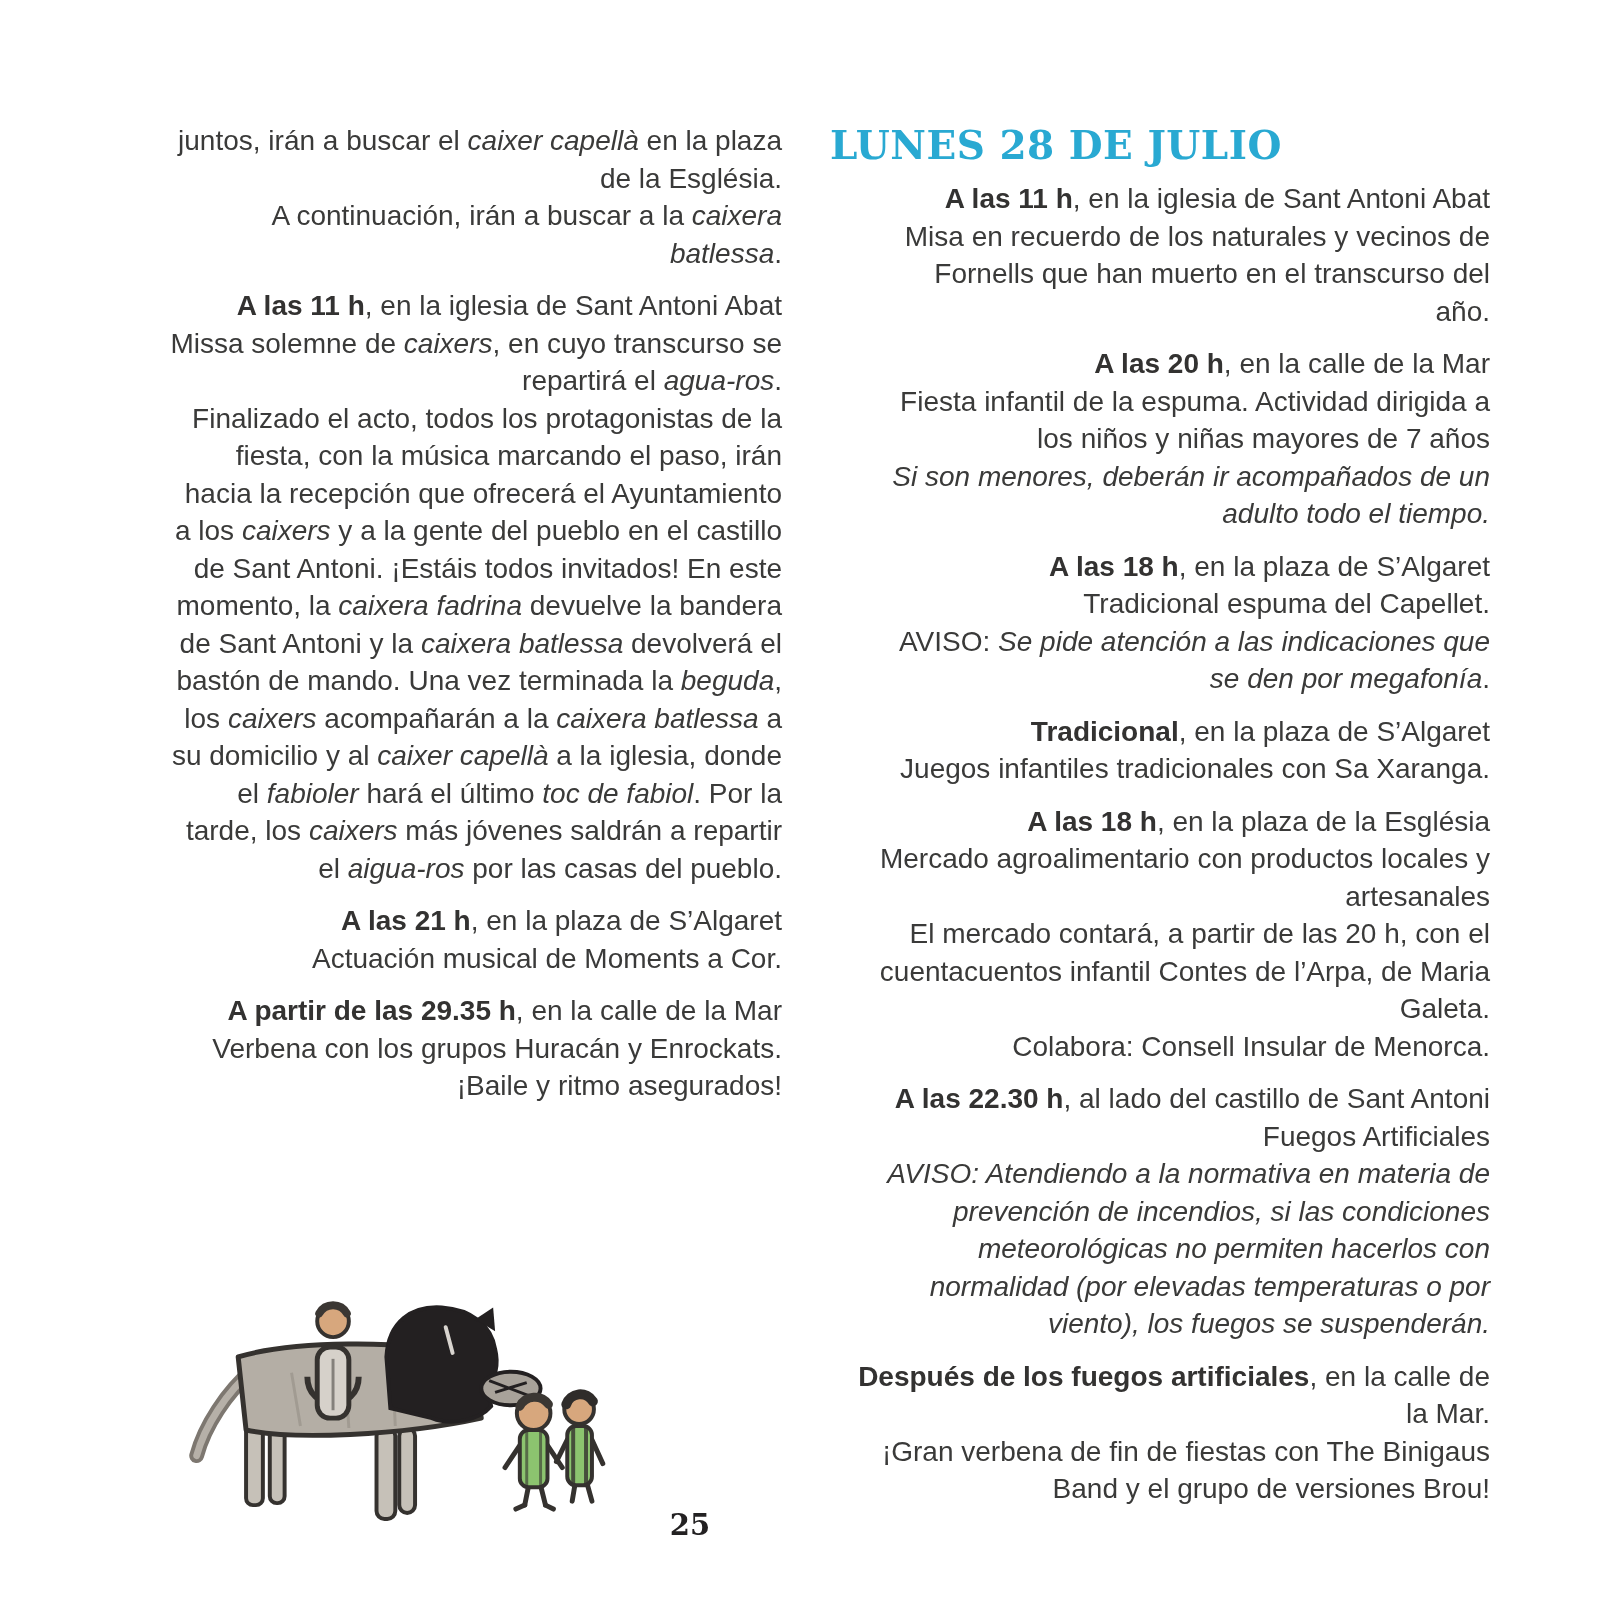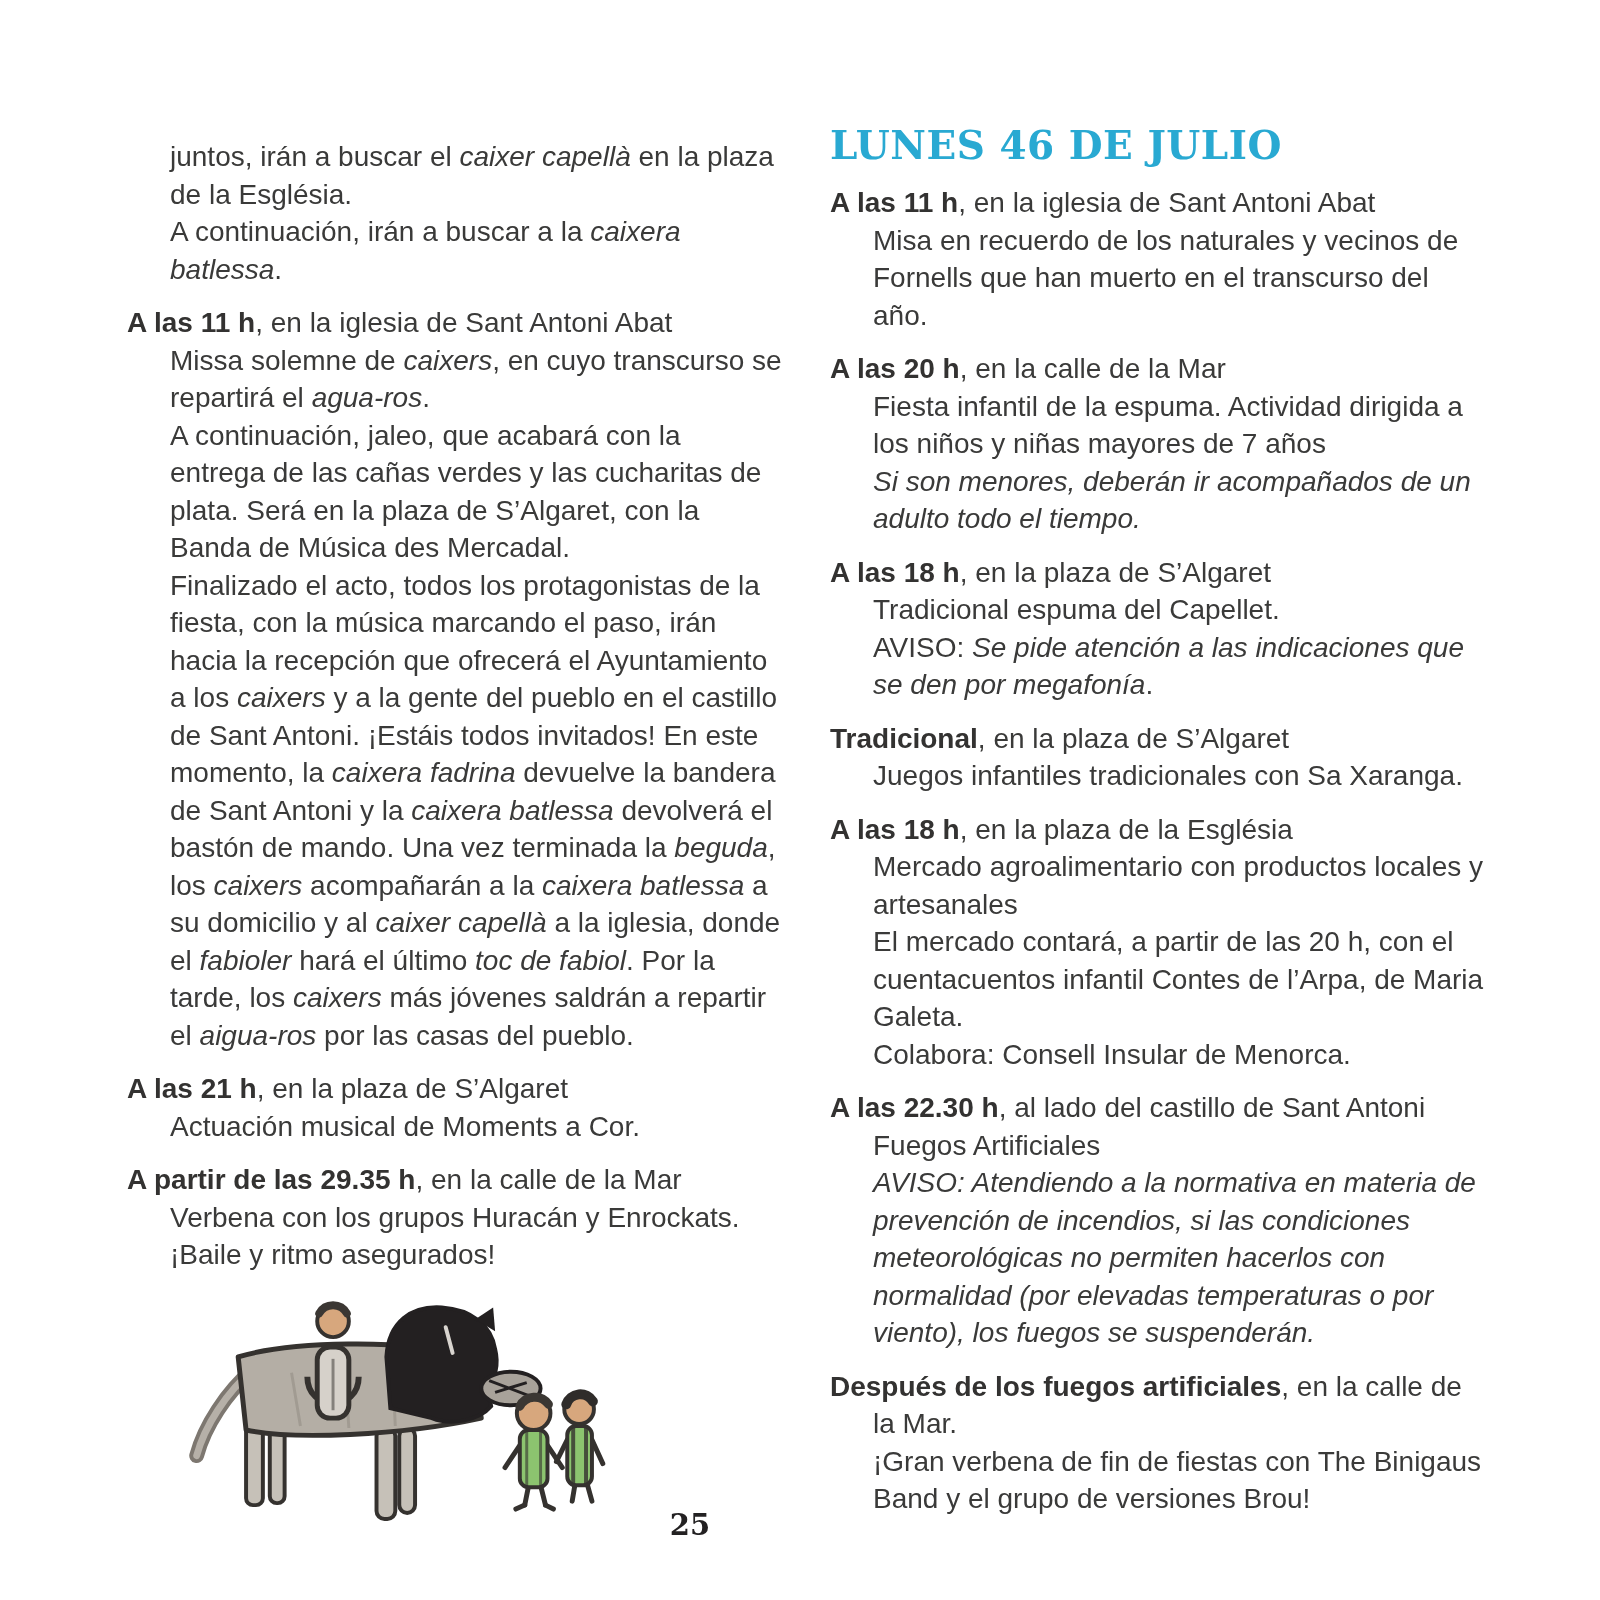--- a/index.html
+++ b/index.html
@@ -16,21 +16,21 @@
   .col-right{left:830px;width:660px;}
   .day-heading{
     font-family:"DejaVu Serif","Liberation Serif",serif;
     font-weight:bold;
     font-size:39px;
     line-height:46px;
     color:#29a9d2;
     letter-spacing:0.5px;
     margin:0 0 12px 0;
   }
-  .block{margin:16px 0 15px 0;}
+  .block{margin:0 0 15px 0;text-align:right;}
   .block:last-child{margin-bottom:0;}
   .head{margin:0;padding-left:43px;text-indent:-43px;}
   .head .time{font-weight:bold;color:#333231;}
   .para{margin:0;padding-left:43px;}
   .it{font-style:italic;}
   .illustration{position:absolute;left:140px;top:1262px;width:560px;height:336px;}
   .footer{
     position:absolute;left:0;top:1508px;width:1380px;
     text-align:center;
     font-family:"DejaVu Serif","Liberation Serif",serif;
@@ -45,35 +45,34 @@
 <div class="page">
 
   <div class="col col-left">
     <div class="block">
       <p class="para"><span>juntos, irán a buscar el </span><span class="it">caixer capellà</span><span> en la plaza de la Església.</span></p>
       <p class="para"><span>A continuación, irán a buscar a la </span><span class="it">caixera batlessa</span><span>.</span></p>
     </div>
     <div class="block">
       <p class="head"><strong class="time">A las 11 h</strong><span>, en la iglesia de Sant Antoni Abat</span></p>
       <p class="para"><span>Missa solemne de </span><span class="it">caixers</span><span>, en cuyo transcurso se repartirá el </span><span class="it">agua-ros</span><span>.</span></p>
-      <p class="para"><span>A continuación, jaleo, que acabará con la entrega de las cañas verdes y las cucharitas de plata. Será en la plaza de S’Algaret, con la Banda de Música des Mercadal.</span></p>
       <p class="para"><span>Finalizado el acto, todos los protagonistas de la fiesta, con la música marcando el paso, irán hacia la recepción que ofrecerá el Ayuntamiento a los </span><span class="it">caixers</span><span> y a la gente del pueblo en el castillo de Sant Antoni. ¡Estáis todos invitados! En este momento, la </span><span class="it">caixera fadrina</span><span> devuelve la bandera de Sant Antoni y la </span><span class="it">caixera batlessa</span><span> devolverá el bastón de mando. Una vez terminada la </span><span class="it">beguda</span><span>, los </span><span class="it">caixers</span><span> acompañarán a la </span><span class="it">caixera batlessa</span><span> a su domicilio y al </span><span class="it">caixer capellà</span><span> a la iglesia, donde el </span><span class="it">fabioler</span><span> hará el último </span><span class="it">toc de fabiol</span><span>. Por la tarde, los </span><span class="it">caixers</span><span> más jóvenes saldrán a repartir el </span><span class="it">aigua-ros</span><span> por las casas del pueblo.</span></p>
     </div>
     <div class="block">
       <p class="head"><strong class="time">A las 21 h</strong><span>, en la plaza de S’Algaret</span></p>
       <p class="para"><span>Actuación musical de Moments a Cor.</span></p>
     </div>
     <div class="block">
       <p class="head"><strong class="time">A partir de las 29.35 h</strong><span>, en la calle de la Mar</span></p>
       <p class="para"><span>Verbena con los grupos Huracán y Enrockats. ¡Baile y ritmo asegurados!</span></p>
     </div>
   </div>
 
   <div class="col col-right">
-    <h1 class="day-heading">LUNES 46 DE JULIO</h1>
+    <h1 class="day-heading">LUNES 28 DE JULIO</h1>
 
     <div class="block">
       <p class="head"><strong class="time">A las 11 h</strong><span>, en la iglesia de Sant Antoni Abat</span></p>
       <p class="para"><span>Misa en recuerdo de los naturales y vecinos de Fornells que han muerto en el transcurso del año.</span></p>
     </div>
     <div class="block">
       <p class="head"><strong class="time">A las 20 h</strong><span>, en la calle de la Mar</span></p>
       <p class="para"><span>Fiesta infantil de la espuma. Actividad dirigida a los niños y niñas mayores de 7 años</span></p>
       <p class="para"><span class="it">Si son menores, deberán ir acompañados de un adulto todo el tiempo.</span></p>
     </div>

